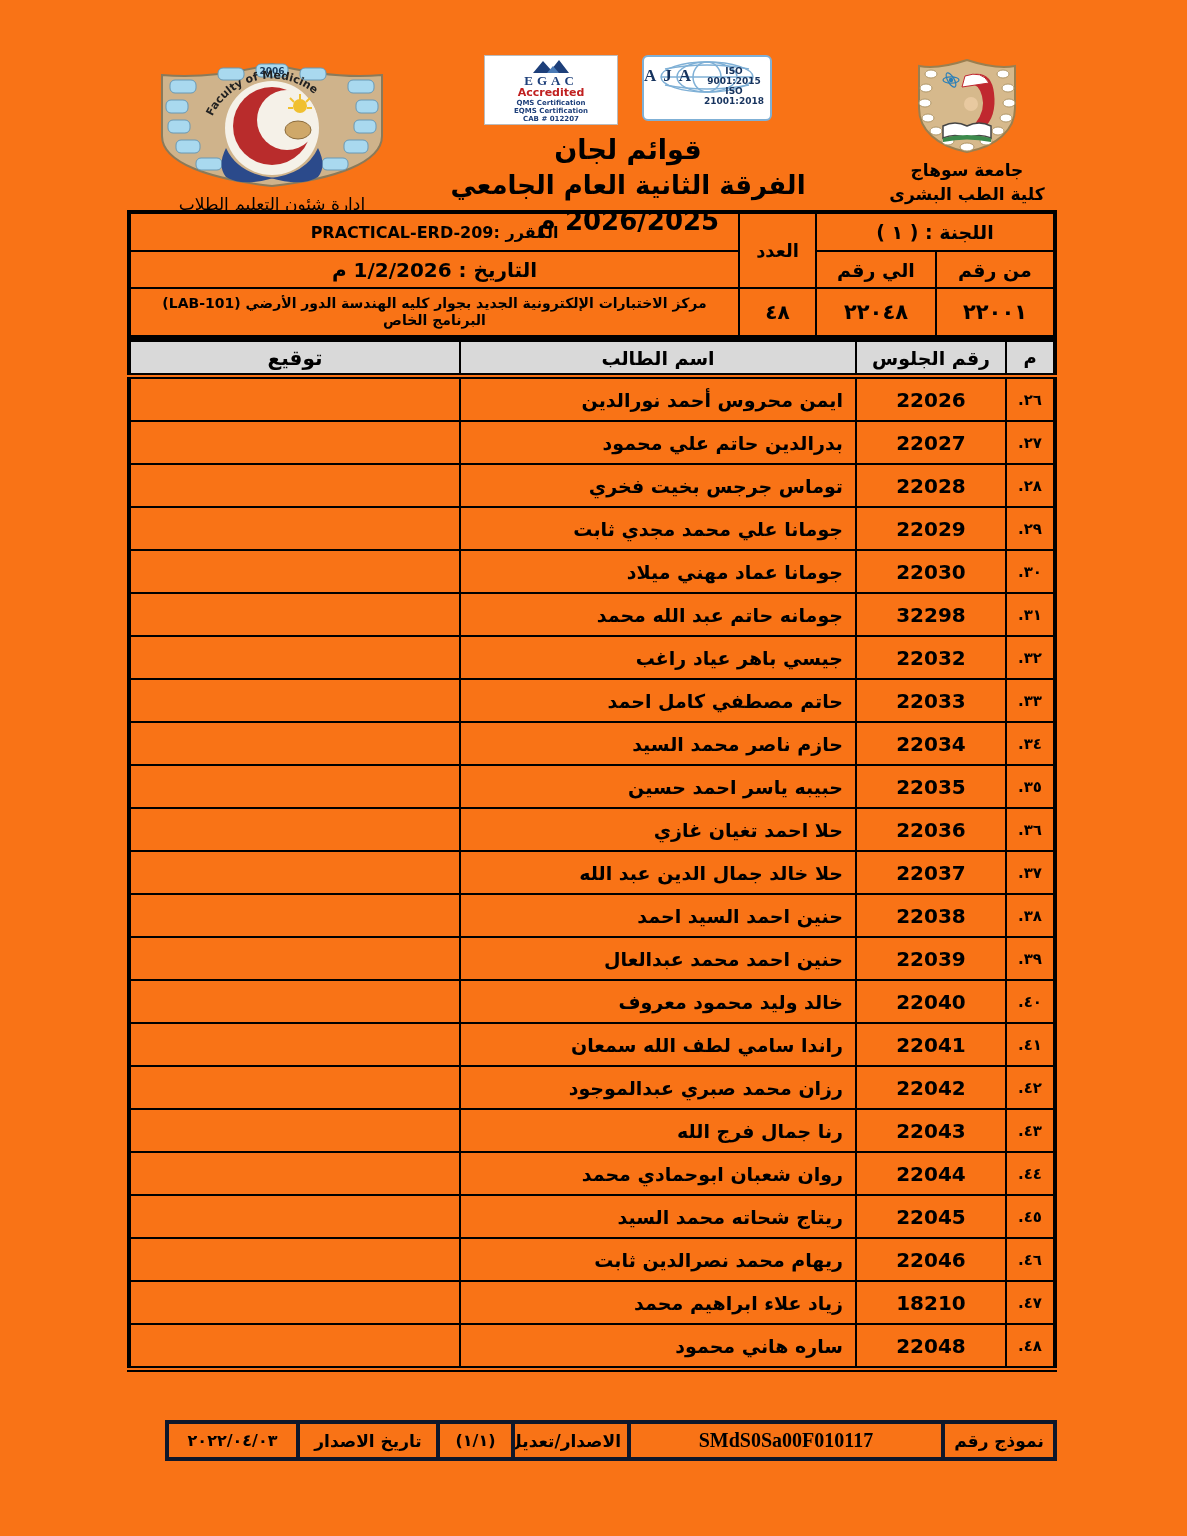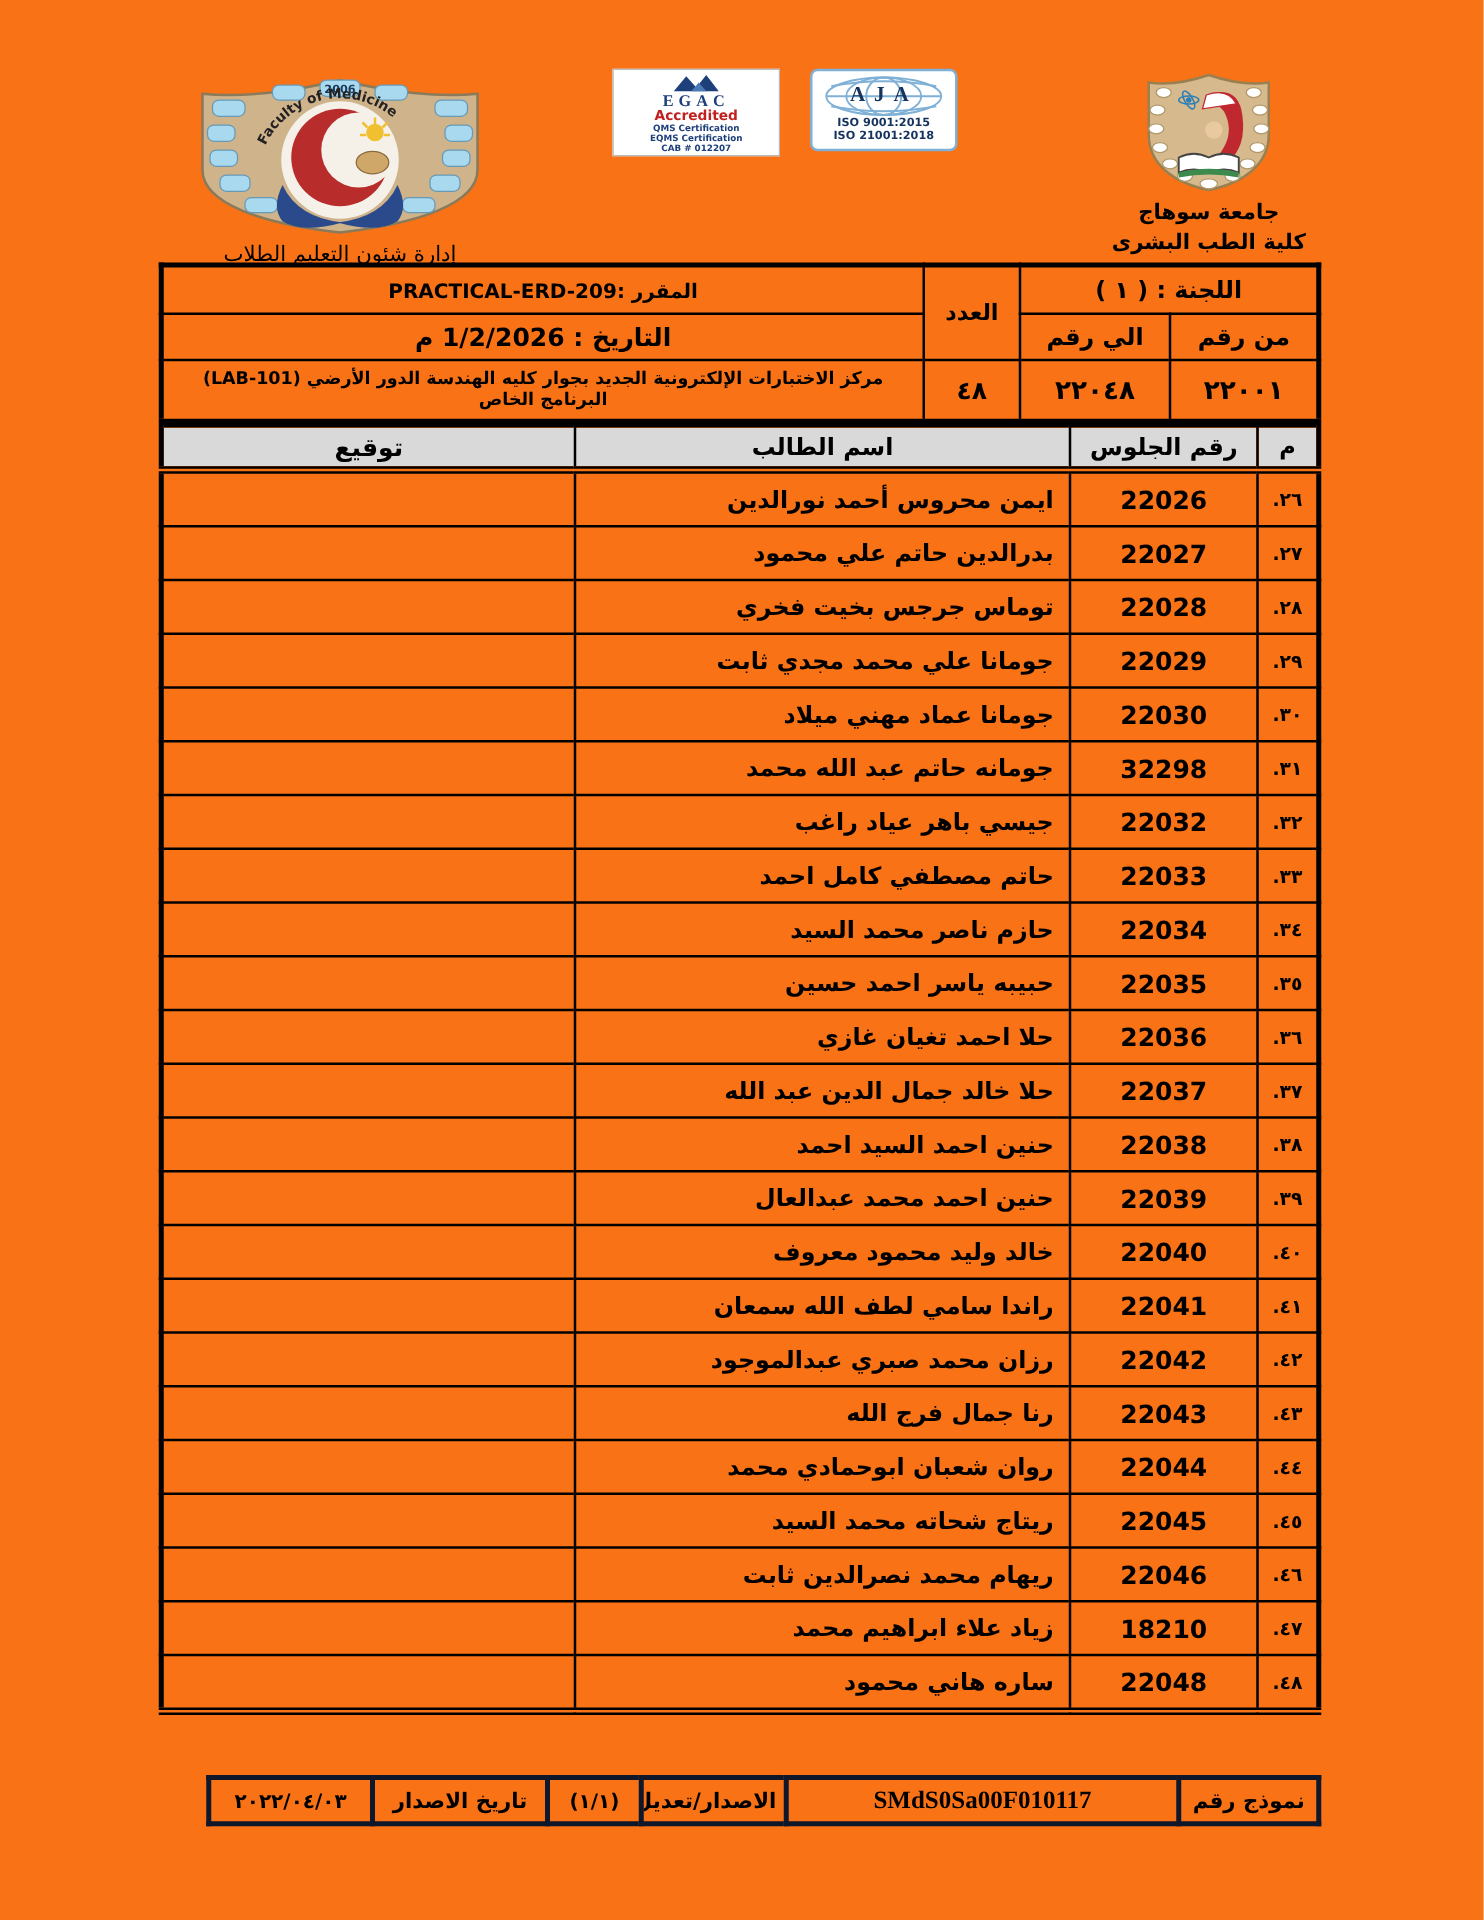--- a/index.html
+++ b/index.html
@@ -9,21 +9,21 @@
   }
   
   .logo-left{position:absolute;left:148px;top:60px;width:248px;text-align:center;}
   .logo-left .caption{font-size:17px;font-weight:normal;margin-top:2px;}
   .center-block{position:absolute;left:408px;top:55px;width:440px;text-align:center;}
   .cert-row{display:flex;justify-content:center;align-items:flex-start;gap:24px;height:72px;}
   .egac-box{width:134px;height:70px;border:1px solid #bbb;background:#fff;display:flex;flex-direction:column;align-items:center;justify-content:flex-start;padding-top:2px;box-sizing:border-box;}
   .egac-name{font-family:"Liberation Serif",serif;font-weight:bold;color:#1d3f7a;font-size:13px;letter-spacing:4px;line-height:13px;}
   .egac-accredited{color:#c02020;font-weight:bold;font-size:11px;line-height:12px;}
   .egac-line{color:#1d3f7a;font-weight:bold;font-size:7px;line-height:8px;}
-  .aja-box{width:118px;height:66px;border:2px solid #7fb0d6;border-radius:6px;background:#fff;position:relative;display:flex;flex-direction:column;align-items:center;justify-content:flex-start;box-sizing:border-box;}
+  .aja-box{width:130px;height:66px;border:2px solid #7fb0d6;border-radius:6px;background:#fff;position:relative;display:flex;flex-direction:row;align-items:flex-start;justify-content:flex-start;box-sizing:border-box;}
   .aja-globe{position:absolute;top:3px;left:50%;transform:translateX(-50%);}
   .aja-name{position:relative;margin-top:10px;font-family:"Liberation Serif",serif;font-weight:bold;color:#16335e;font-size:17px;letter-spacing:7px;line-height:18px;}
   .aja-iso{position:relative;color:#16335e;font-weight:bold;font-size:9px;line-height:10px;margin-top:9px;}
   .titles{margin-top:6px;direction:rtl;}
   .title1{font-size:27px;font-weight:bold;line-height:34px;}
   .title2{font-size:26px;font-weight:bold;line-height:36px;}
   .logo-right{position:absolute;left:882px;top:58px;width:170px;text-align:center;}
   .logo-right .caption{font-size:17px;font-weight:bold;line-height:24px;direction:rtl;}
   
   .tables-wrap{position:absolute;left:127px;top:210px;width:930px;}
@@ -125,20 +125,24 @@
             <path d="M8,25 Q50,33 92,25"></path>
           </g>
         </svg>
         <div class="aja-name">AJA</div>
         <div class="aja-iso">
           <div>ISO 9001:2015</div>
           <div>ISO 21001:2018</div>
         </div>
       </div>
     </div>
+    <div class="titles">
+      <div class="title1">قوائم لجان</div>
+      <div class="title2">الفرقة الثانية العام الجامعي 2026/2025 م</div>
+    </div>
   </div>
 
   <div class="logo-right">
     <svg width="104" height="96" viewBox="0 0 104 96">
       <path d="M52,2 C70,8 88,10 100,8 L100,50 C100,72 82,88 52,94 C22,88 4,72 4,50 L4,8 C16,10 34,8 52,2 Z" fill="#d6b98c" stroke="#9a7f50" stroke-width="2"></path>
       <g fill="#ffffff" stroke="#b09768" stroke-width="1">
         <ellipse cx="16" cy="16" rx="6" ry="4"></ellipse>
           <ellipse cx="11" cy="30" rx="6" ry="4"></ellipse>
         <ellipse cx="10" cy="45" rx="6" ry="4"></ellipse>
           <ellipse cx="13" cy="60" rx="6" ry="4"></ellipse>

